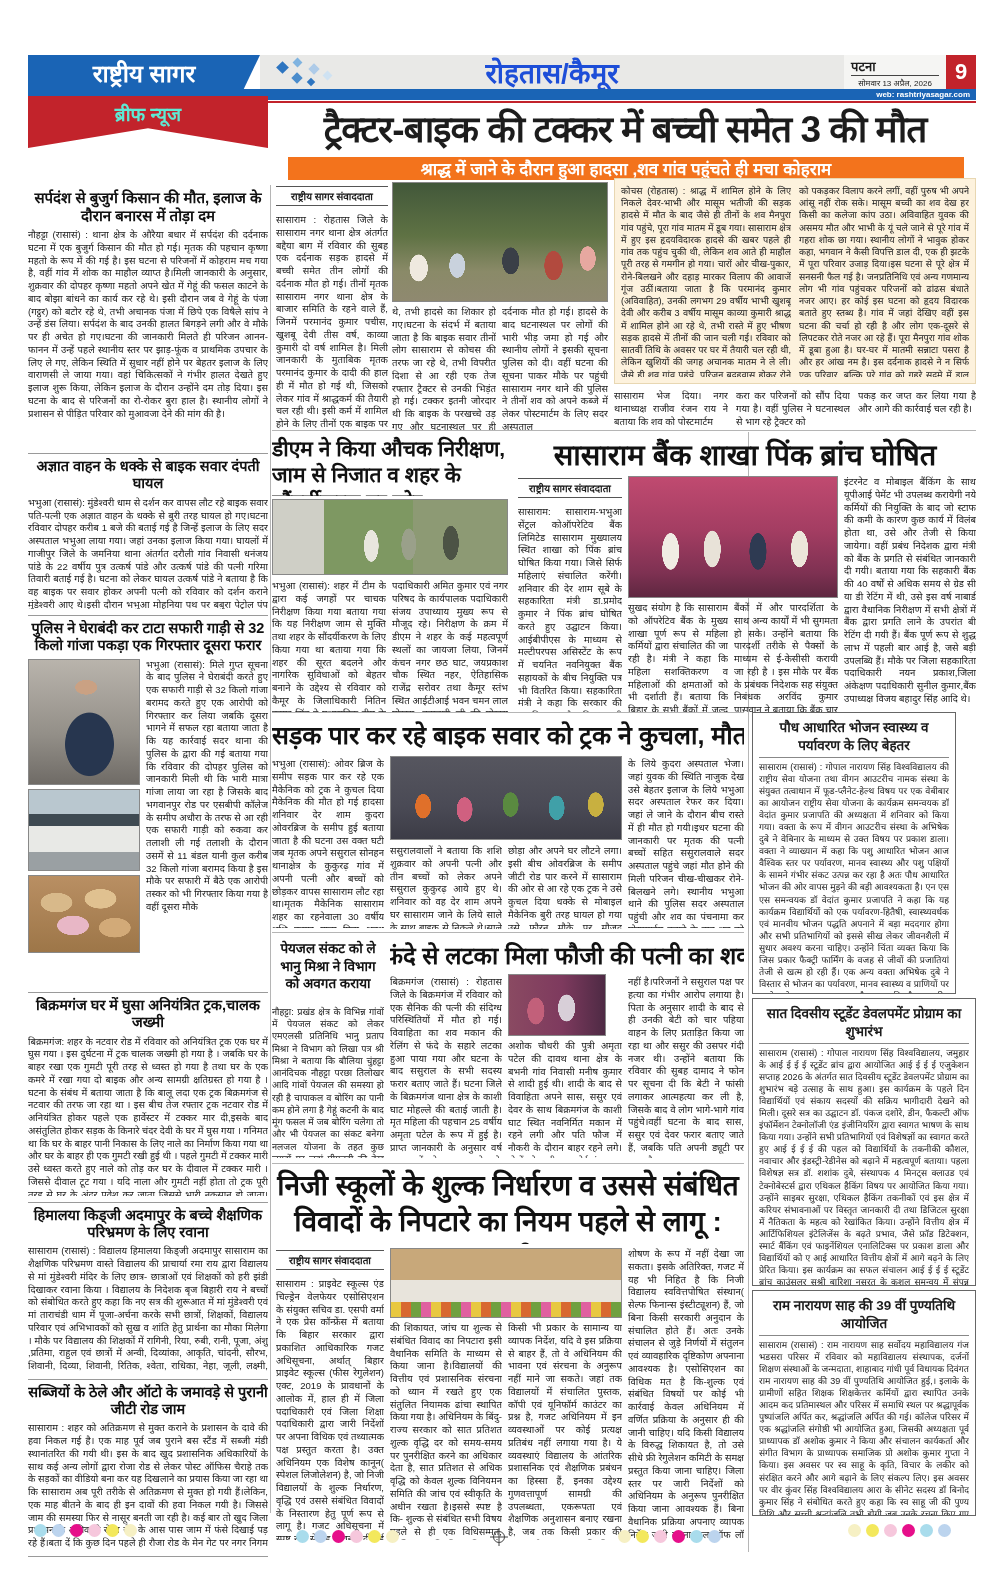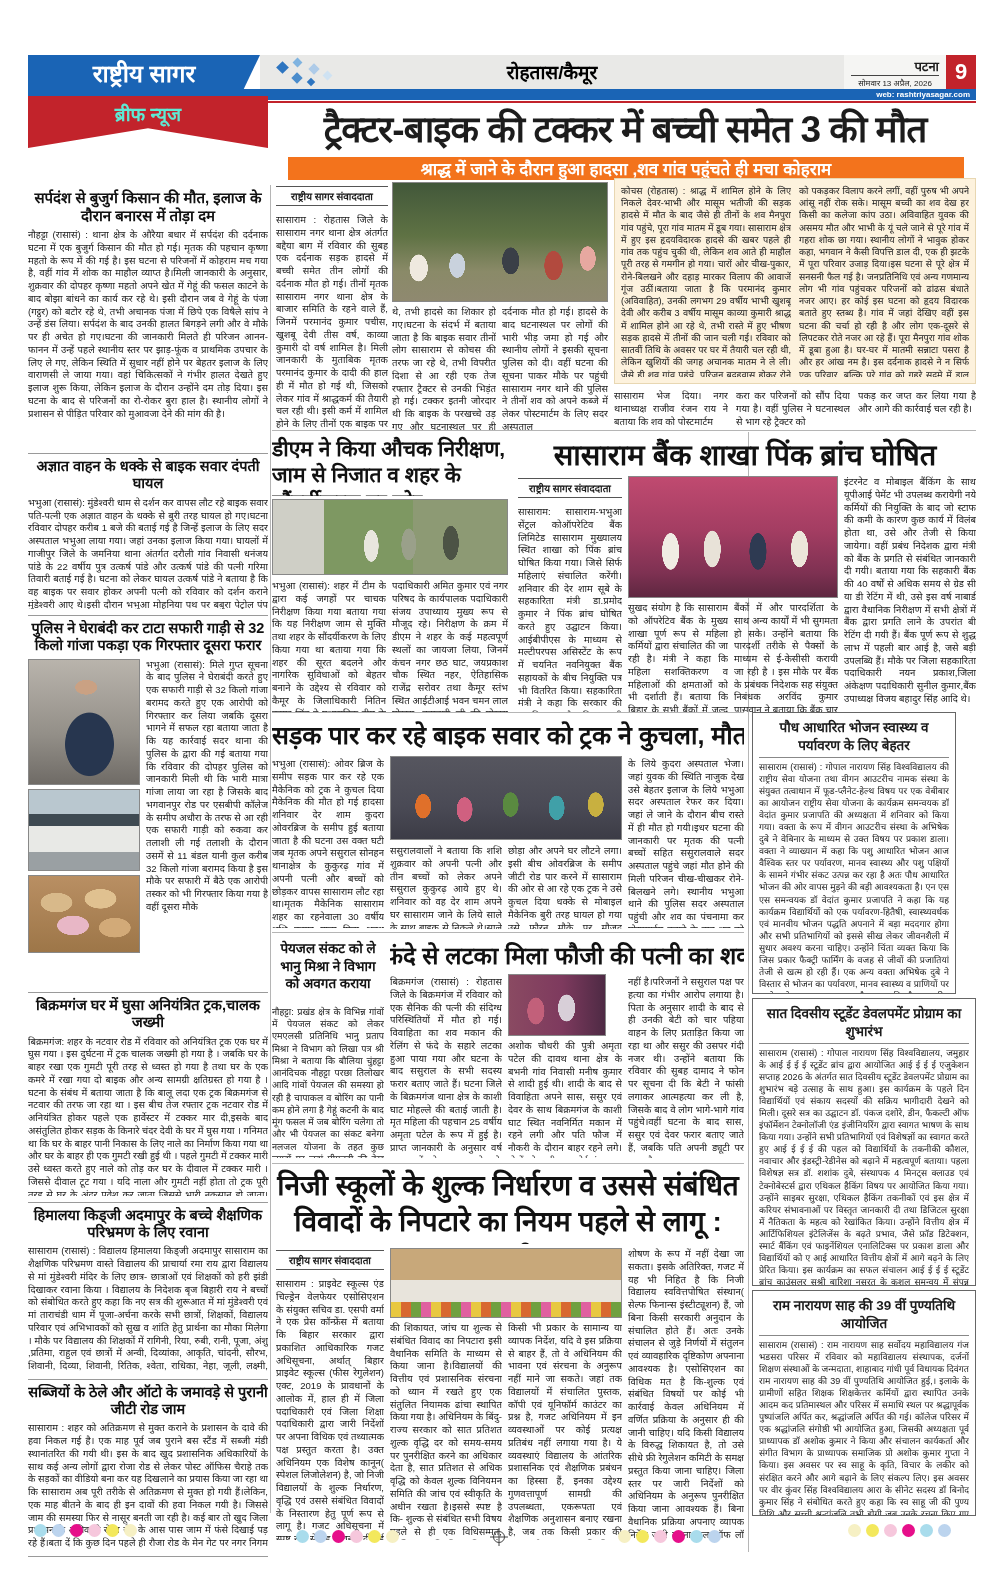--- a/index.html
+++ b/index.html
@@ -4,24 +4,24 @@
 <style>
   html,body{margin:0;padding:0;background:#ffffff;}
   #paper{position:relative;width:1004px;height:1574px;background:#ffffff;overflow:hidden;
          font-family:"Liberation Sans", sans-serif;color:#1c1c1c;}
   .abs{position:absolute;}
   
   .mast{left:28px;top:55px;width:948px;height:34px;display:flex;}
   .mast-brand{width:232px;background:#1a64b5;color:#fff;display:flex;align-items:center;justify-content:center;
     font-size:24px;font-weight:800;clip-path:polygon(0 0,100% 0,93% 100%,0 100%);}
   .mast-mid{flex:1;background:#e9e9e7;position:relative;display:flex;align-items:center;justify-content:center;
-    font-size:19px;font-weight:800;color:#000000;}
+    font-size:28px;font-weight:800;color:#1d4ed8;}
   .dia{position:absolute;transform:rotate(45deg);}
   .mast-right{width:102px;background:#f5f5f3;display:flex;flex-direction:column;align-items:center;justify-content:center;}
-  .mast-city{font-size:13px;font-weight:800;border-bottom:1px solid #444;width:88px;text-align:right;}
+  .mast-city{font-size:13px;font-weight:800;border-bottom:1px solid #444;width:88px;text-align:left;}
   .mast-date{font-size:8px;margin-top:1px;}
   .mast-page{width:30px;background:#c2232b;color:#fff;display:flex;align-items:center;justify-content:center;
     font-size:22px;font-weight:800;}
   .webstrip{left:28px;top:89px;width:948px;height:11px;background:#1a64b5;color:#fff;font-size:8px;font-weight:700;
     display:flex;align-items:center;justify-content:flex-end;padding-right:6px;box-sizing:border-box;}
   .redrule{left:28px;top:101px;width:948px;height:2px;background:#c2232b;}
   
   .ribbon{left:28px;top:96px;width:240px;height:52px;background:#c2232b;color:#5eead4;
     clip-path:polygon(0 0,100% 0,100% 100%,50% 62%,0 100%);display:flex;justify-content:center;}
   .ribbon span{font-size:19px;font-weight:800;margin-top:5px;}

